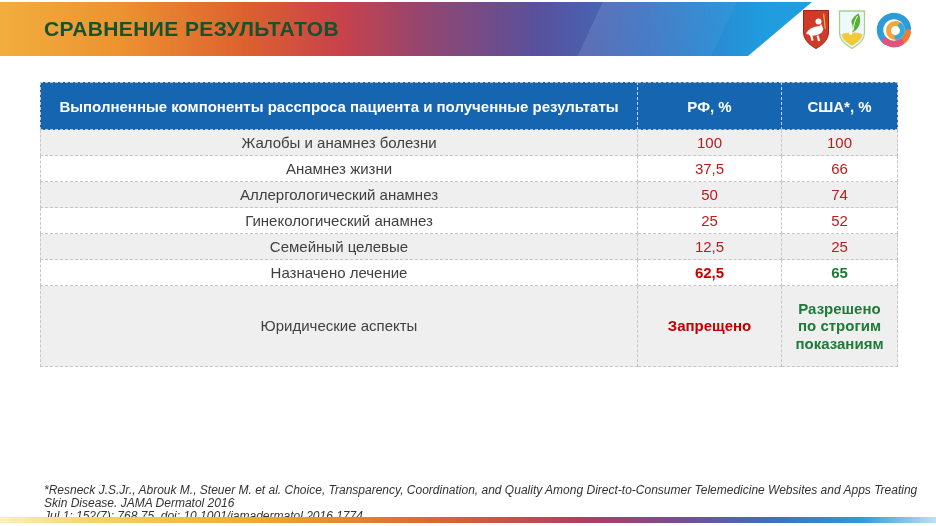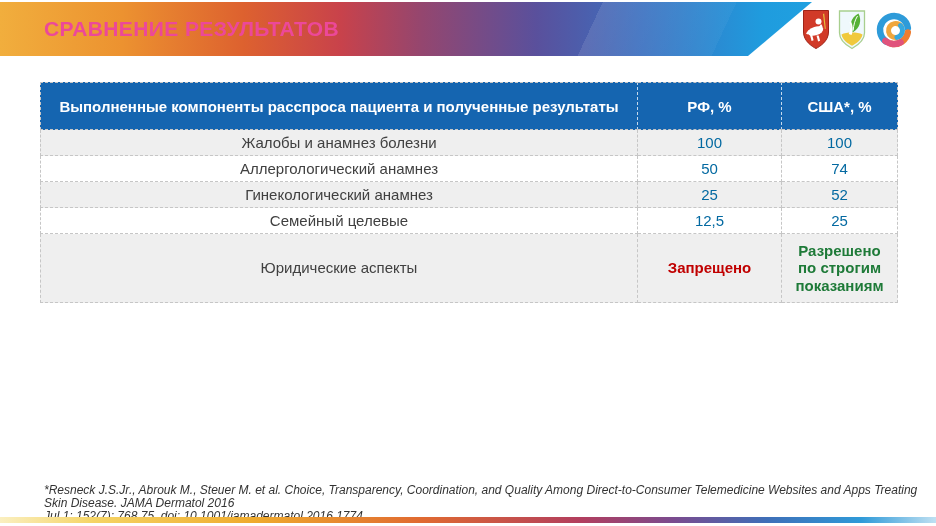--- a/index.html
+++ b/index.html
@@ -25,21 +25,21 @@
   }
   .header-bar::after {
     content: "";
     position: absolute; inset: 0;
     background: linear-gradient(115deg, transparent 72%, rgba(255,255,255,0.10) 72%, rgba(255,255,255,0.04) 88%, transparent 88%);
   }
   .slide-title {
     position: absolute;
     top: 2px; left: 44px;
     height: 42px; line-height: 54px;
-    color: #ec4899;
+    color: #14532d;
     font-size: 21px;
     font-weight: bold;
     letter-spacing: 0.4px;
     z-index: 2;
   }
   .logos {
     position: absolute;
     top: 9px; right: 22px;
     display: flex;
     align-items: center;
@@ -80,22 +80,22 @@
   }
   thead th:not(:last-child) { border-right: 1px dashed rgba(255,255,255,0.75); }
   tbody td {
     height: 26px;
     color: #404040;
     padding: 1px 8px;
     line-height: 1.15;
     background: #ffffff;
   }
   tbody tr:nth-child(odd) td { background: #EFEFEF; }
-  tbody tr:last-child td { padding: 8px 6px; }
-  .v-default { color: #0369a1; }
+  tbody tr:last-child td { padding: 14px 6px; }
+  .v-default { color: #b91c1c; }
   .v-blue  { color: #2E9FE3; font-weight: bold; }
   .v-red   { color: #C00000; font-weight: bold; }
   .v-green { color: #1E7A38; font-weight: bold; }
 
   
   .footnote {
     position: absolute;
     left: 44px; top: 484px;
     width: 880px;
     font-style: italic;
@@ -168,20 +168,25 @@
           <th>США*, %</th>
         </tr>
       </thead>
       <tbody>
     <tr>
       <td>Жалобы и анамнез болезни</td>
       <td class="v-default">100</td>
       <td class="v-default">100</td>
     </tr>
 
+    <tr>
+      <td>Анамнез жизни</td>
+      <td class="v-default">37,5</td>
+      <td class="v-default">66</td>
+    </tr>
 
     <tr>
       <td>Аллергологический анамнез</td>
       <td class="v-default">50</td>
       <td class="v-default">74</td>
     </tr>
 
     <tr>
       <td>Гинекологический анамнез</td>
       <td class="v-default">25</td>
@@ -191,20 +196,25 @@
     <tr>
       <td>Семейный целевые</td>
       <td class="v-default">12,5</td>
       <td class="v-default">25</td>
     </tr>
 
 
 
 
 
+    <tr>
+      <td>Назначено лечение</td>
+      <td class="v-red">62,5</td>
+      <td class="v-green">65</td>
+    </tr>
 
     <tr>
       <td>Юридические аспекты</td>
       <td class="v-red">Запрещено</td>
       <td class="v-green">Разрешено по строгим показаниям</td>
     </tr>
   </tbody>
     </table>
   </div>
 

